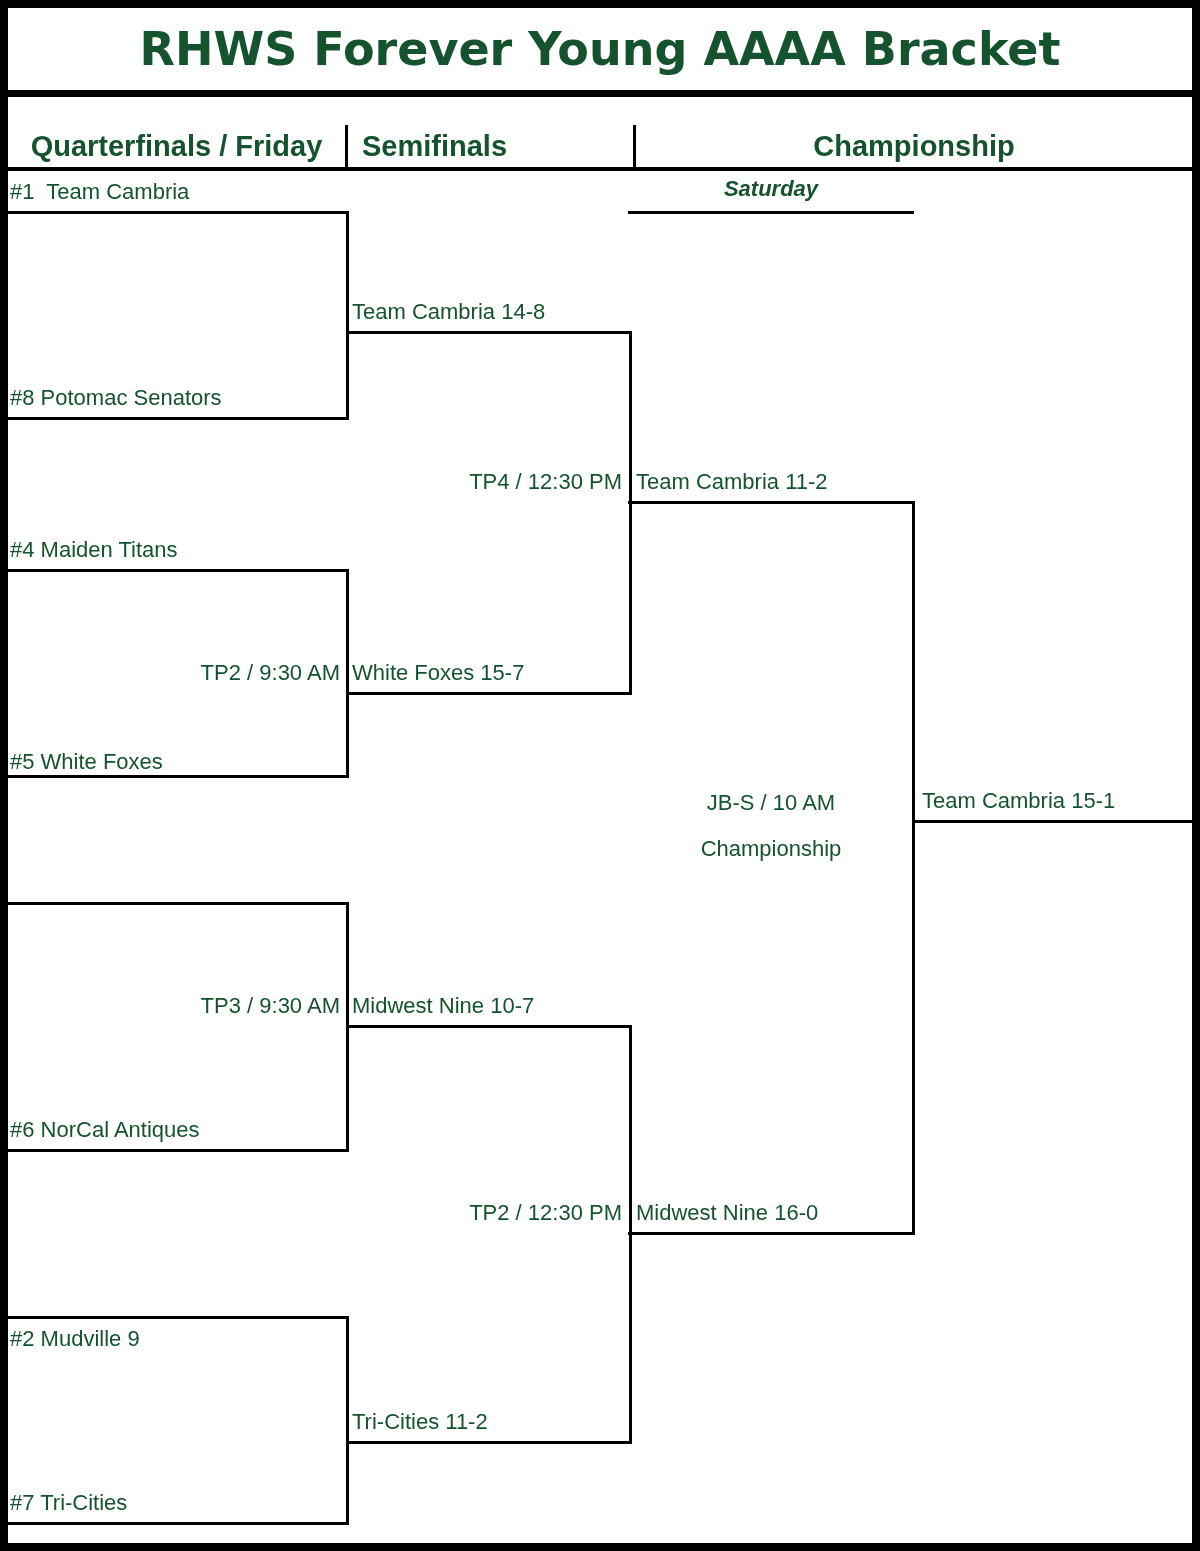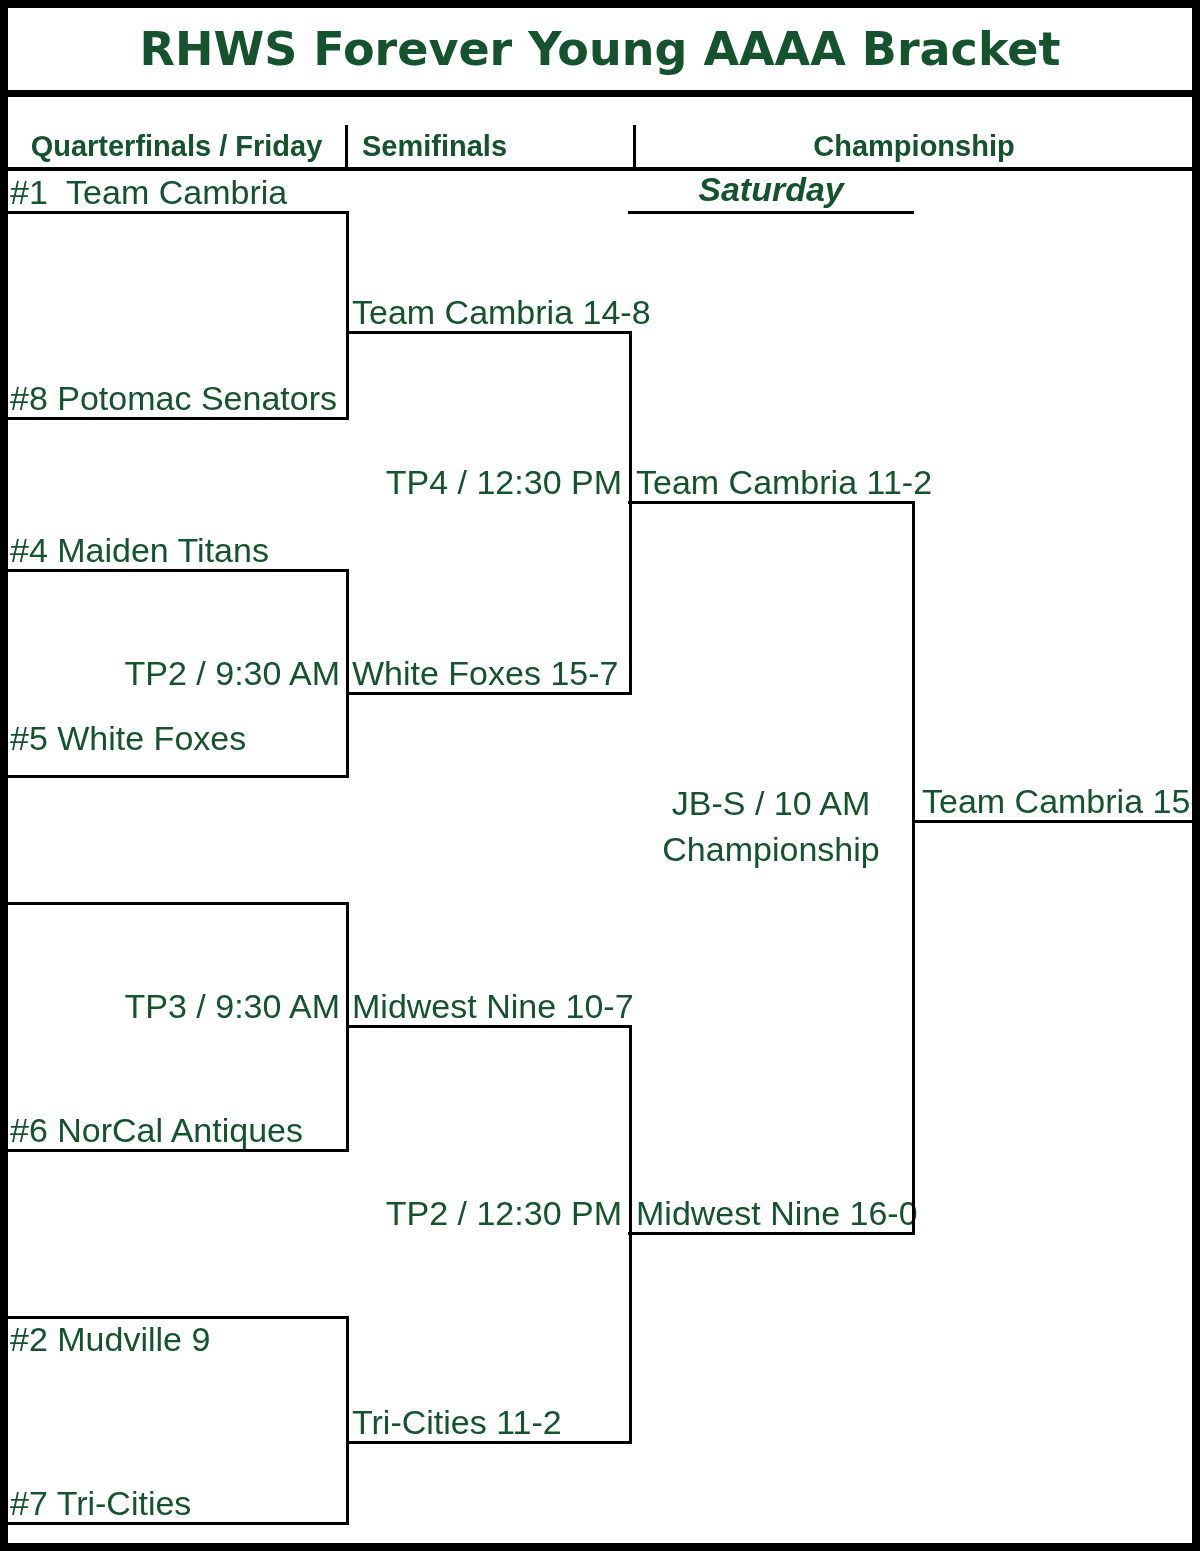--- a/index.html
+++ b/index.html
@@ -36,21 +36,21 @@
   }
   .header-cell{
     font-weight:bold;font-size:29px;height:100%;
     display:flex;align-items:center;white-space:pre;
   }
   .hc-1{width:340px;justify-content:center;border-right:3px solid #000;box-sizing:border-box;}
   .hc-2{width:288px;justify-content:flex-start;padding-left:14px;border-right:3px solid #000;box-sizing:border-box;}
   .hc-3{flex:1;justify-content:center;}
   .lbl{
     position:absolute;height:38px;line-height:38px;
-    font-size:34px;white-space:pre;
+    font-size:22px;white-space:pre;
   }
   .r{text-align:right;}
   .c{text-align:center;}
   .b{font-weight:bold;font-style:italic;}
   .hline{position:absolute;height:3px;background:#000;}
   .vline{position:absolute;width:3px;background:#000;}
 </style>
 </head>
 <body>
 
@@ -70,21 +70,21 @@
   <div class="hline" style="left:8px;top:211px;width:341px;"></div>
   <div class="vline" style="left:346px;top:211px;height:209px;"></div>
   <div class="lbl" style="left:10px;top:379px;width:500px;">#8 Potomac Senators</div>
   <div class="hline" style="left:8px;top:417px;width:341px;"></div>
   <div class="lbl" style="left:352px;top:293px;width:500px;">Team Cambria 14-8</div>
   <div class="hline" style="left:346px;top:331px;width:286px;"></div>
 
   <div class="lbl" style="left:10px;top:531px;width:500px;">#4 Maiden Titans</div>
   <div class="hline" style="left:8px;top:569px;width:341px;"></div>
   <div class="vline" style="left:346px;top:569px;height:209px;"></div>
-  <div class="lbl" style="left:10px;top:719px;width:500px;">#5 White Foxes</div>
+  <div class="lbl" style="left:10px;top:743px;width:500px;">#5 White Foxes</div>
   <div class="hline" style="left:8px;top:775px;width:341px;"></div>
   <div class="lbl r" style="left:100px;top:654px;width:240px;">TP2 / 9:30 AM</div>
   <div class="lbl" style="left:352px;top:654px;width:500px;">White Foxes 15-7</div>
   <div class="hline" style="left:346px;top:692px;width:286px;"></div>
 
   <div class="hline" style="left:8px;top:902px;width:341px;"></div>
   <div class="vline" style="left:346px;top:902px;height:250px;"></div>
   <div class="lbl" style="left:10px;top:1111px;width:500px;">#6 NorCal Antiques</div>
   <div class="hline" style="left:8px;top:1149px;width:341px;"></div>
   <div class="lbl r" style="left:100px;top:987px;width:240px;">TP3 / 9:30 AM</div>

